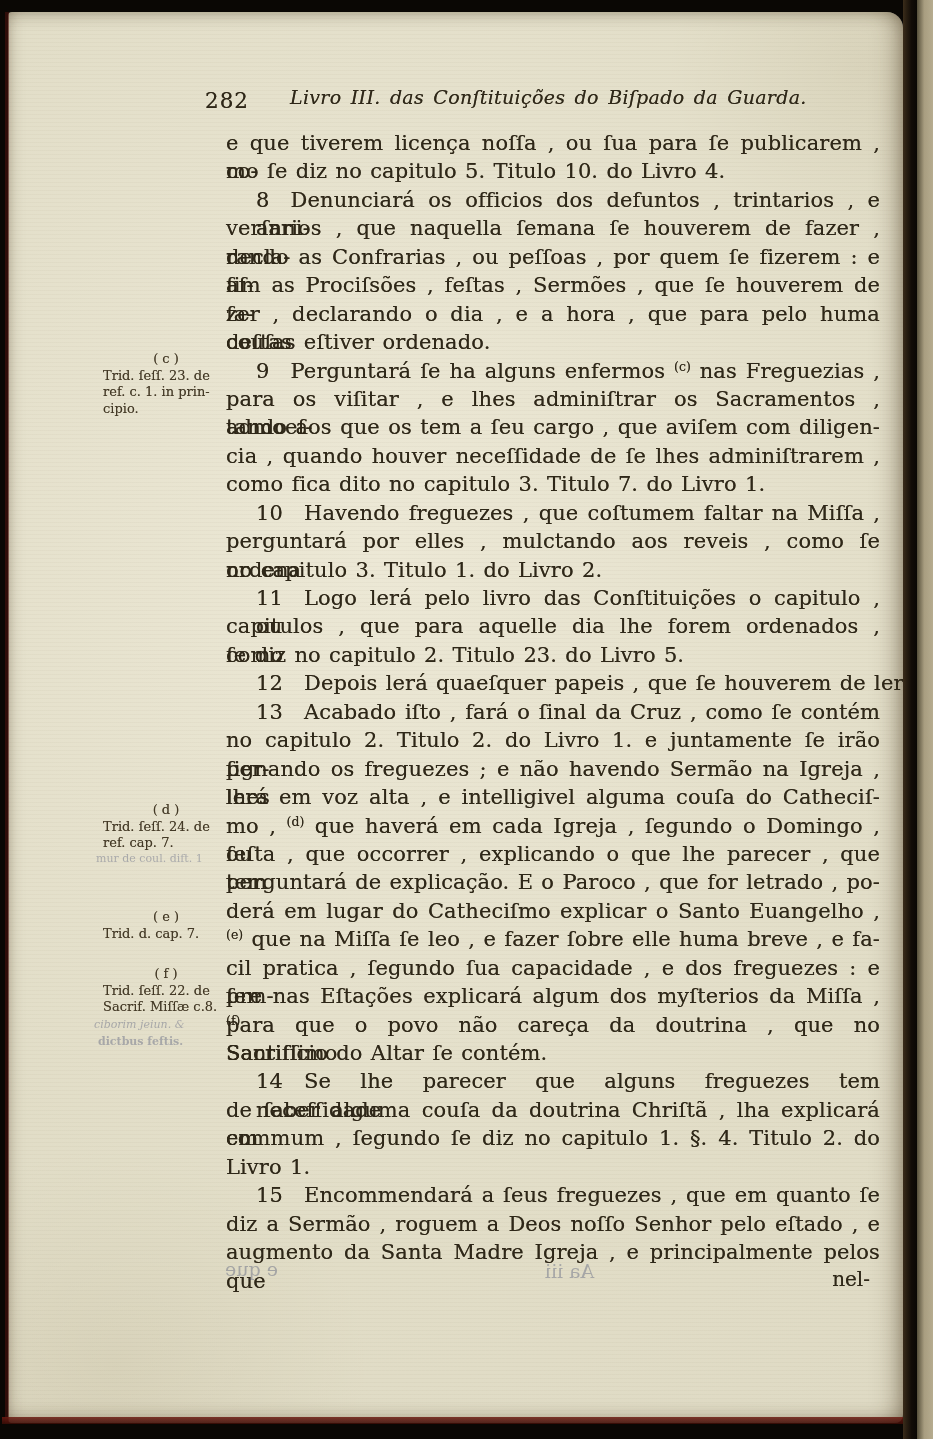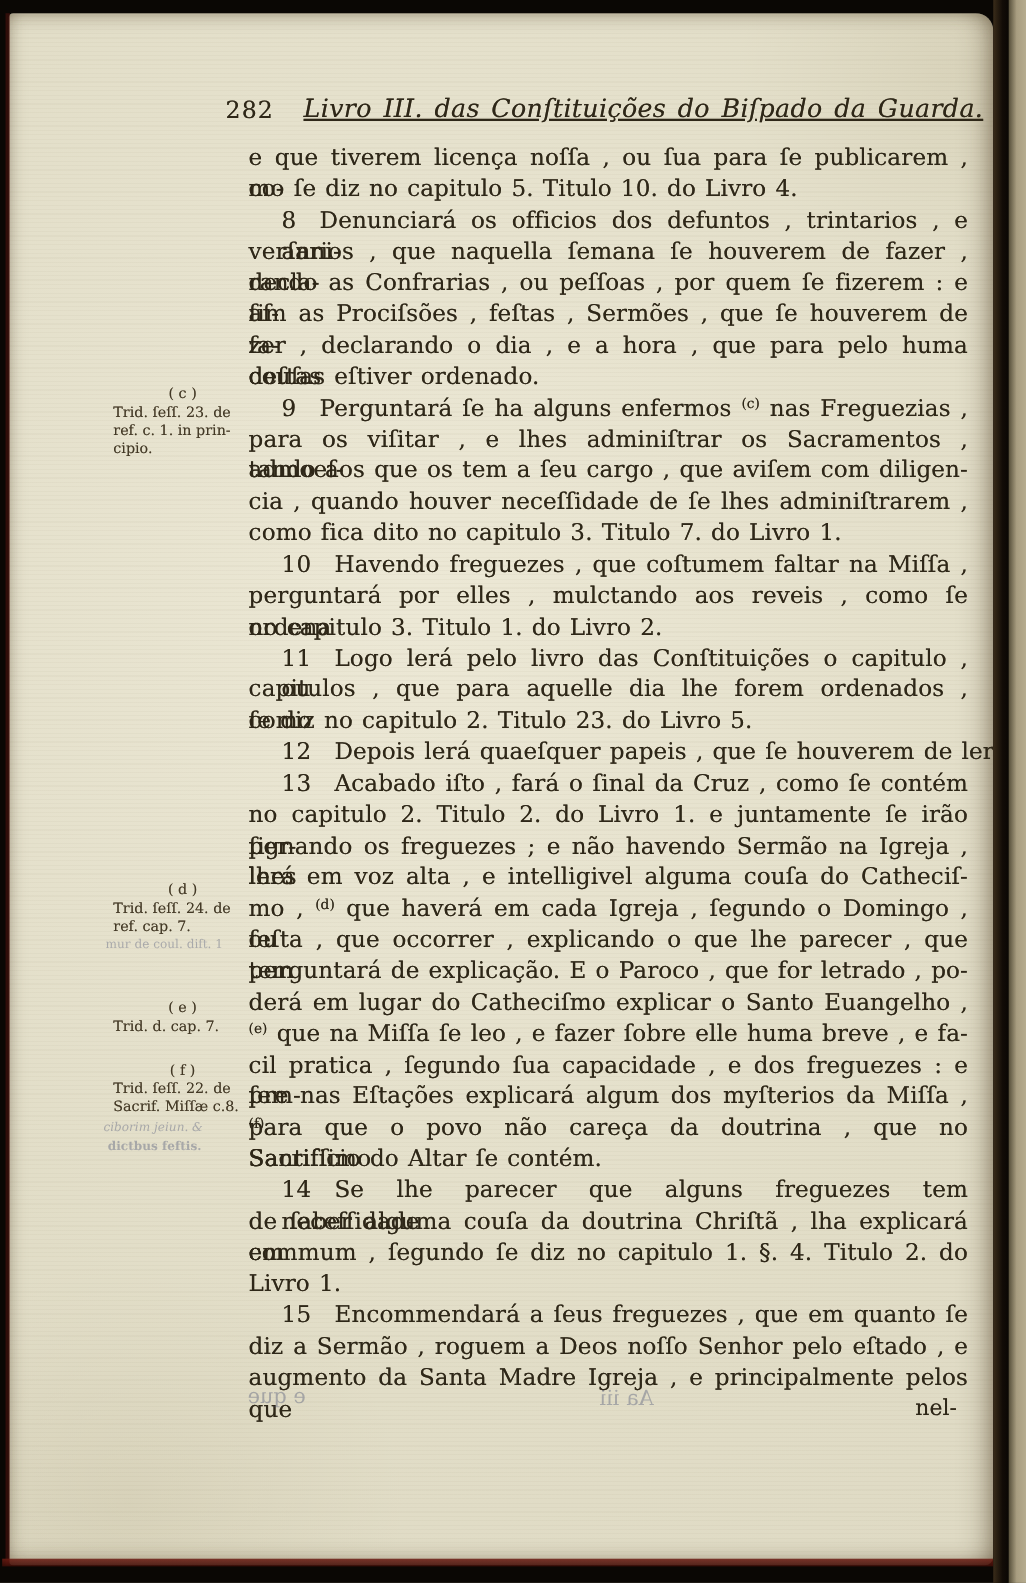--- a/index.html
+++ b/index.html
@@ -35,22 +35,22 @@
     background:linear-gradient(90deg,#564f3a,#a89d80 45%,#b6ac8f);}
   .bottom-red-line{position:absolute;left:2px;top:1417px;width:901px;height:7px;
     background:linear-gradient(#6d1b12,#3c0d07);opacity:.85;}
   .left-red-line{position:absolute;left:5px;top:12px;width:4px;height:1411px;
     background:#4a130d;opacity:.6;}
   
   .ink{color:#2e2718;text-shadow:0 0 .5px rgba(42,32,16,.65);}
   
   .hdr{position:absolute;top:74px;left:0;width:895px;height:30px;}
   .hdr .pgnum{position:absolute;left:197px;top:2px;font-size:21.5px;letter-spacing:1px;}
-  .hdr .hdrtitle{position:absolute;left:268px;top:0;font-size:23px;font-style:italic;
-    letter-spacing:.3px;word-spacing:3px;white-space:nowrap;text-decoration:underline;}
+  .hdr .hdrtitle{position:absolute;left:282px;top:0;font-size:19px;font-style:italic;
+    letter-spacing:.3px;word-spacing:3px;white-space:nowrap;}
   
   .bodyblock{position:absolute;left:218px;top:117px;width:654px;}
   .bline{font-size:21px;line-height:28.45px;height:28.45px;white-space:nowrap;
     letter-spacing:.1px;word-spacing:1.5px;}
   .bline.just{white-space:normal;text-align:justify;text-align-last:justify;}
   .bline.ind{padding-left:30px;}
   .refmark{font-size:12.5px;vertical-align:7px;letter-spacing:0;line-height:0;}
   
   .catchword{position:absolute;left:218px;top:1255px;width:654px;text-align:right;
     padding-right:10px;box-sizing:border-box;font-size:20px;}

